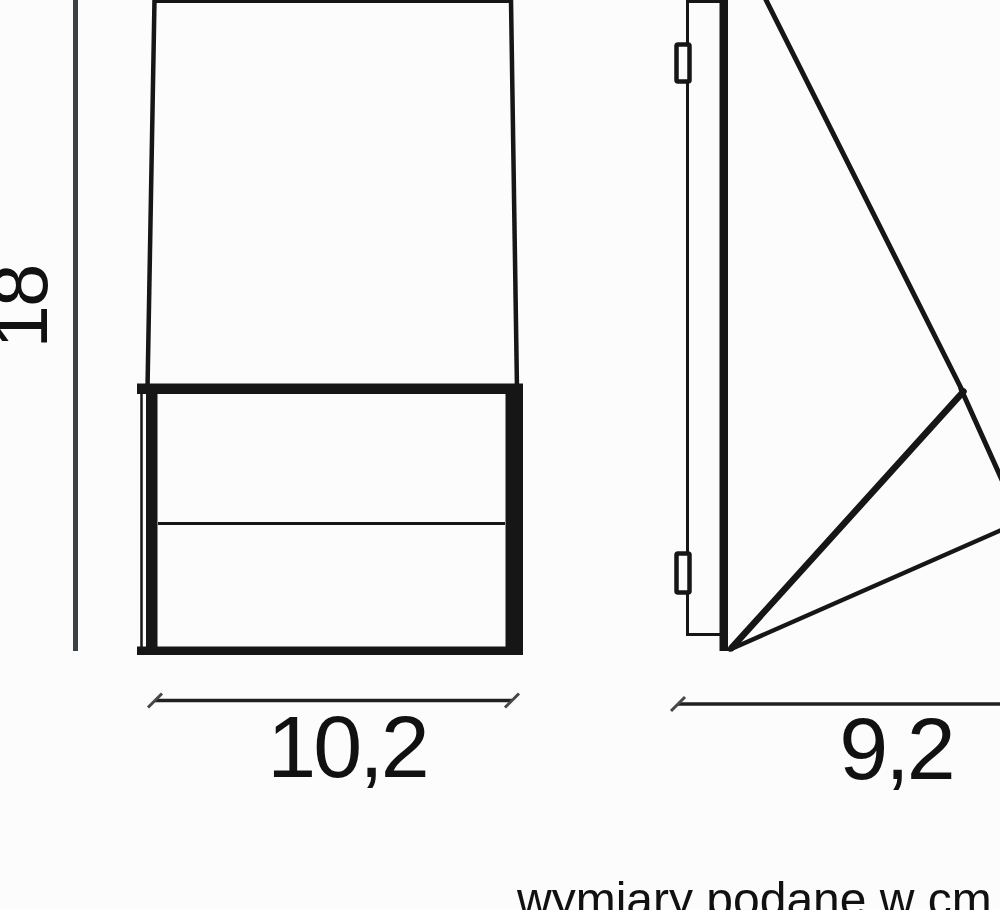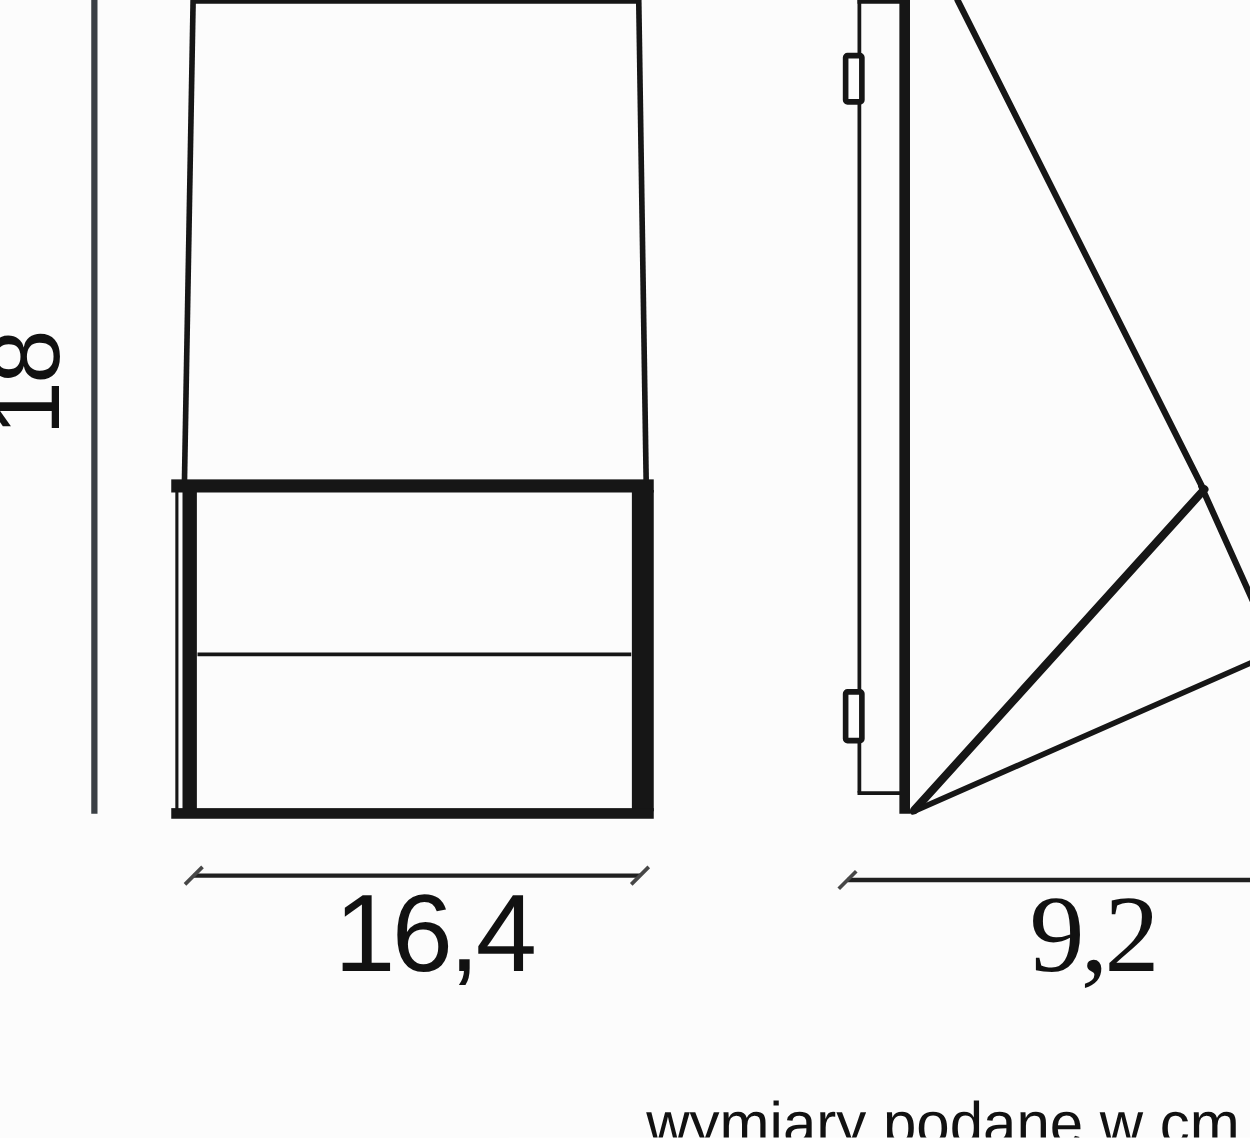--- a/index.html
+++ b/index.html
@@ -26,21 +26,21 @@
     line-height:1;
     white-space:nowrap;
   }
   .dim-label.height{
     font-size:78px;
     letter-spacing:-2px;
     left:20px;top:307px;
     transform:translate(-50%,-50%) rotate(-90deg);
   }
   .dim-label.width{left:347px;top:703px;transform:translateX(-50%);}
-  .dim-label.depth{left:874px;top:705px;transform:translateX(-50%);font-family:Liberation Serif, serif;}
+  .dim-label.depth{left:896px;top:705px;transform:translateX(-50%);}
   .footnote{
     position:absolute;
     left:517px;top:873px;
     color:var(--text,#111111);
     font-size:48px;
     line-height:1.12;
     white-space:nowrap;
   }
 </style>
 </head>
@@ -82,18 +82,18 @@
       <path class="stroke-dimv" stroke-width="5" d="M75.5,0 L75.5,651"></path>
       <path class="stroke-dimh" stroke-width="3.5" d="M155,700.5 L512,700.5"></path>
       <path class="tick" stroke-width="3" d="M148,707.5 L162,693.5"></path>
       <path class="tick" stroke-width="3" d="M505,707.5 L519,693.5"></path>
       <path class="stroke-dimh" stroke-width="3.5" d="M678,704 L1000,704"></path>
       <path class="tick" stroke-width="3" d="M671,711 L685,697"></path>
     </g>
   </svg>
 
   <div class="dim-label height">18</div>
-  <div class="dim-label width">16,4</div>
+  <div class="dim-label width">10,2</div>
   <div class="dim-label depth">9,2</div>
 
   <div class="footnote">wymiary podane w cm</div>
 
 </div>
 
 </body></html>

